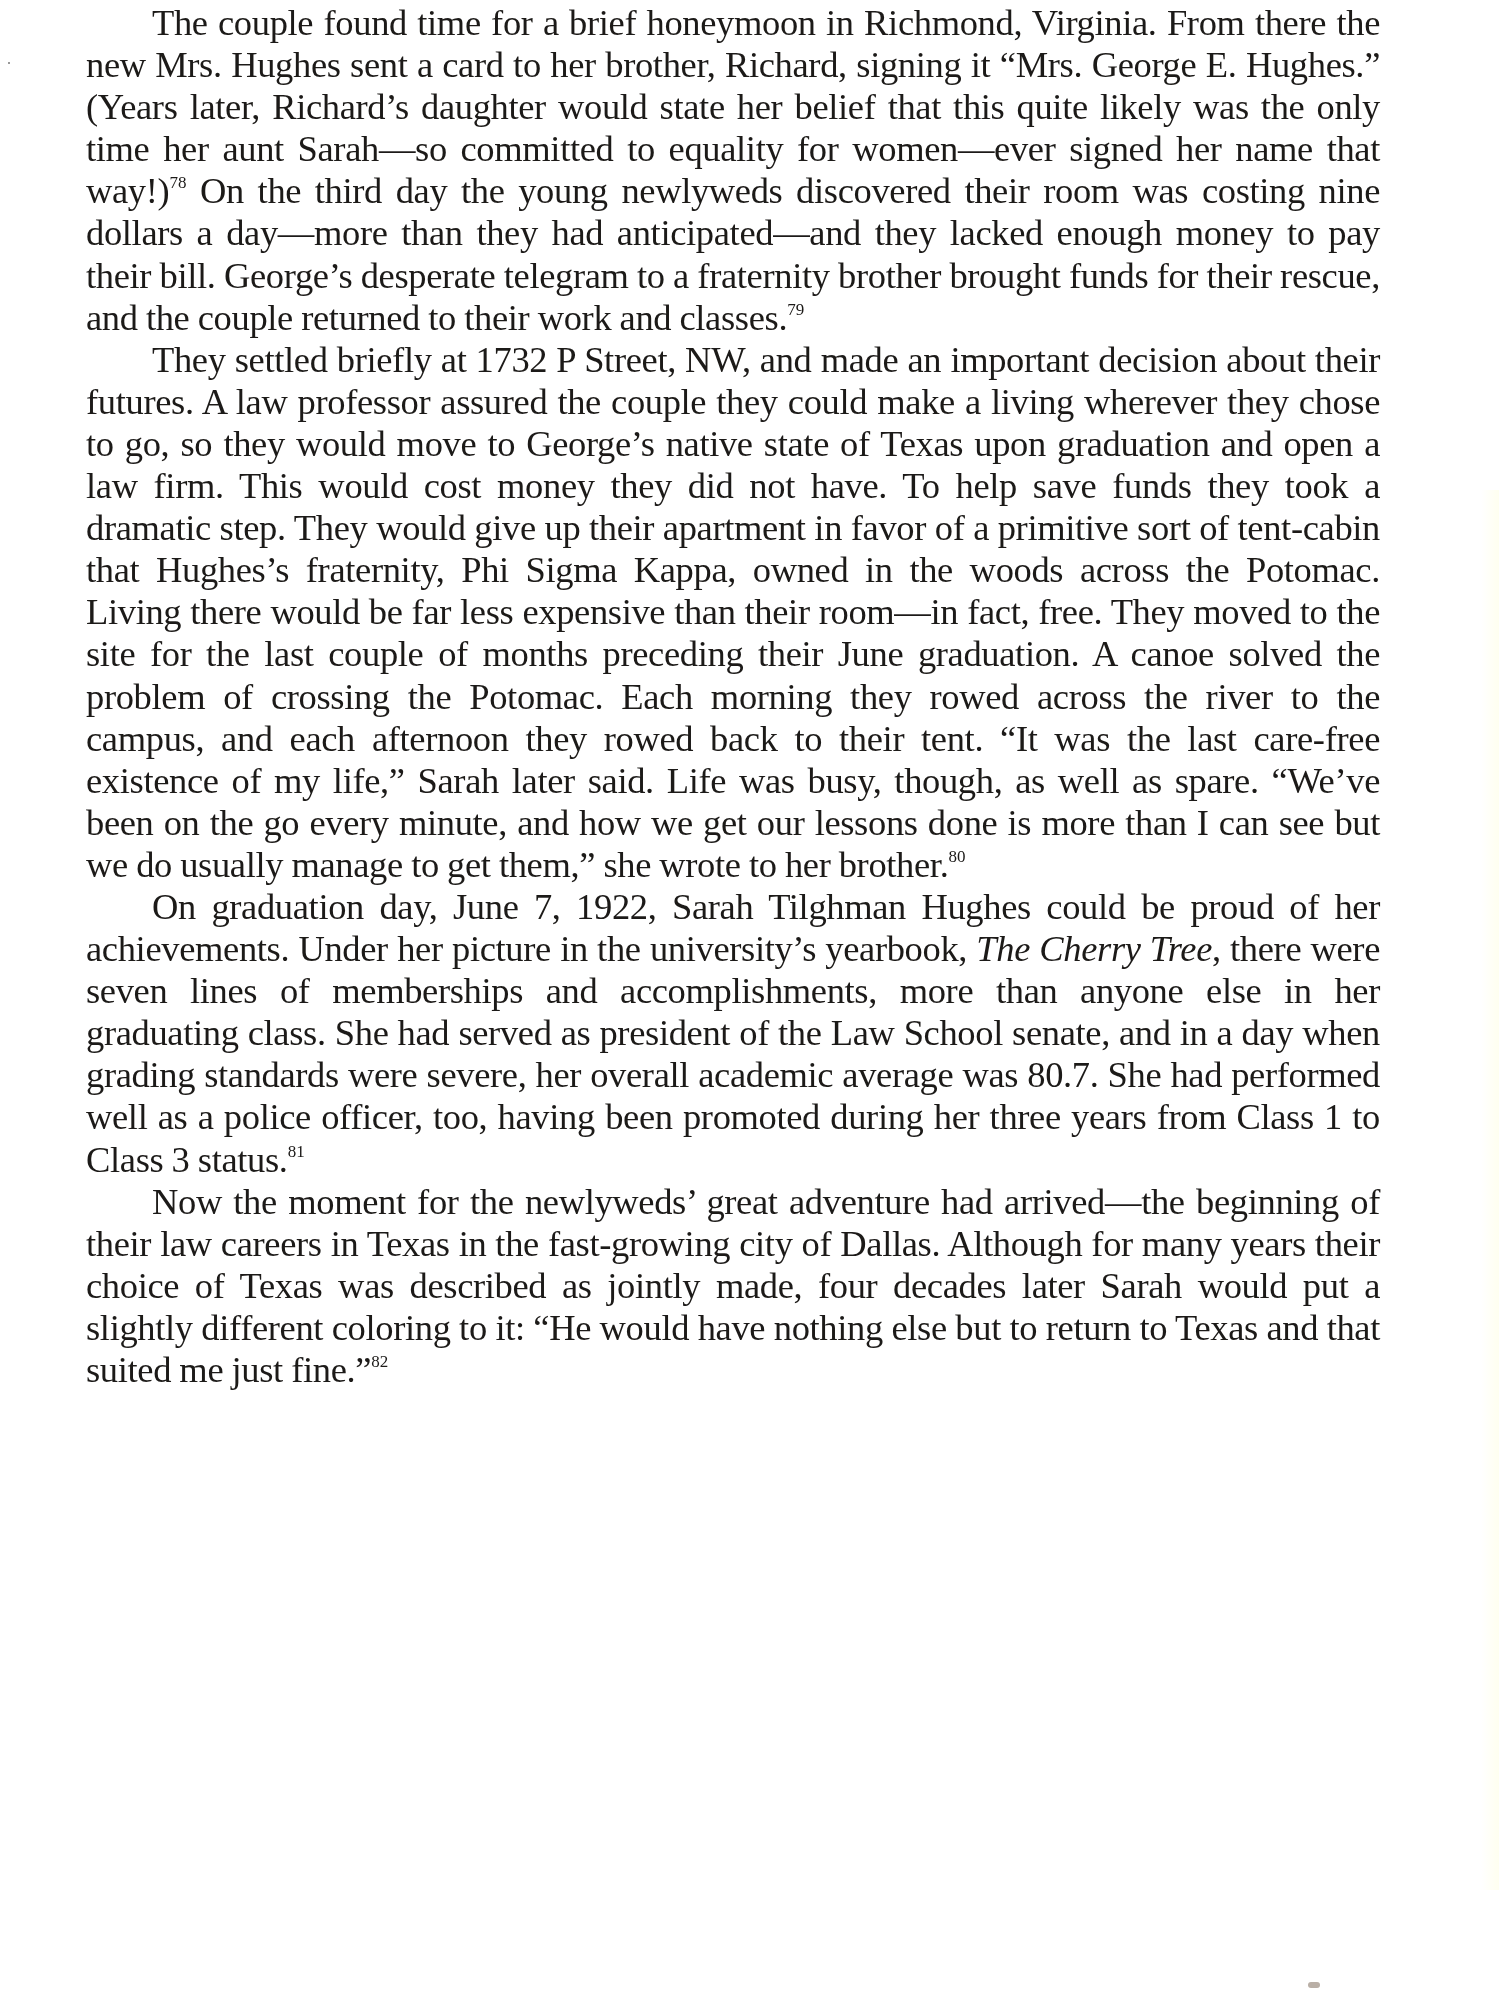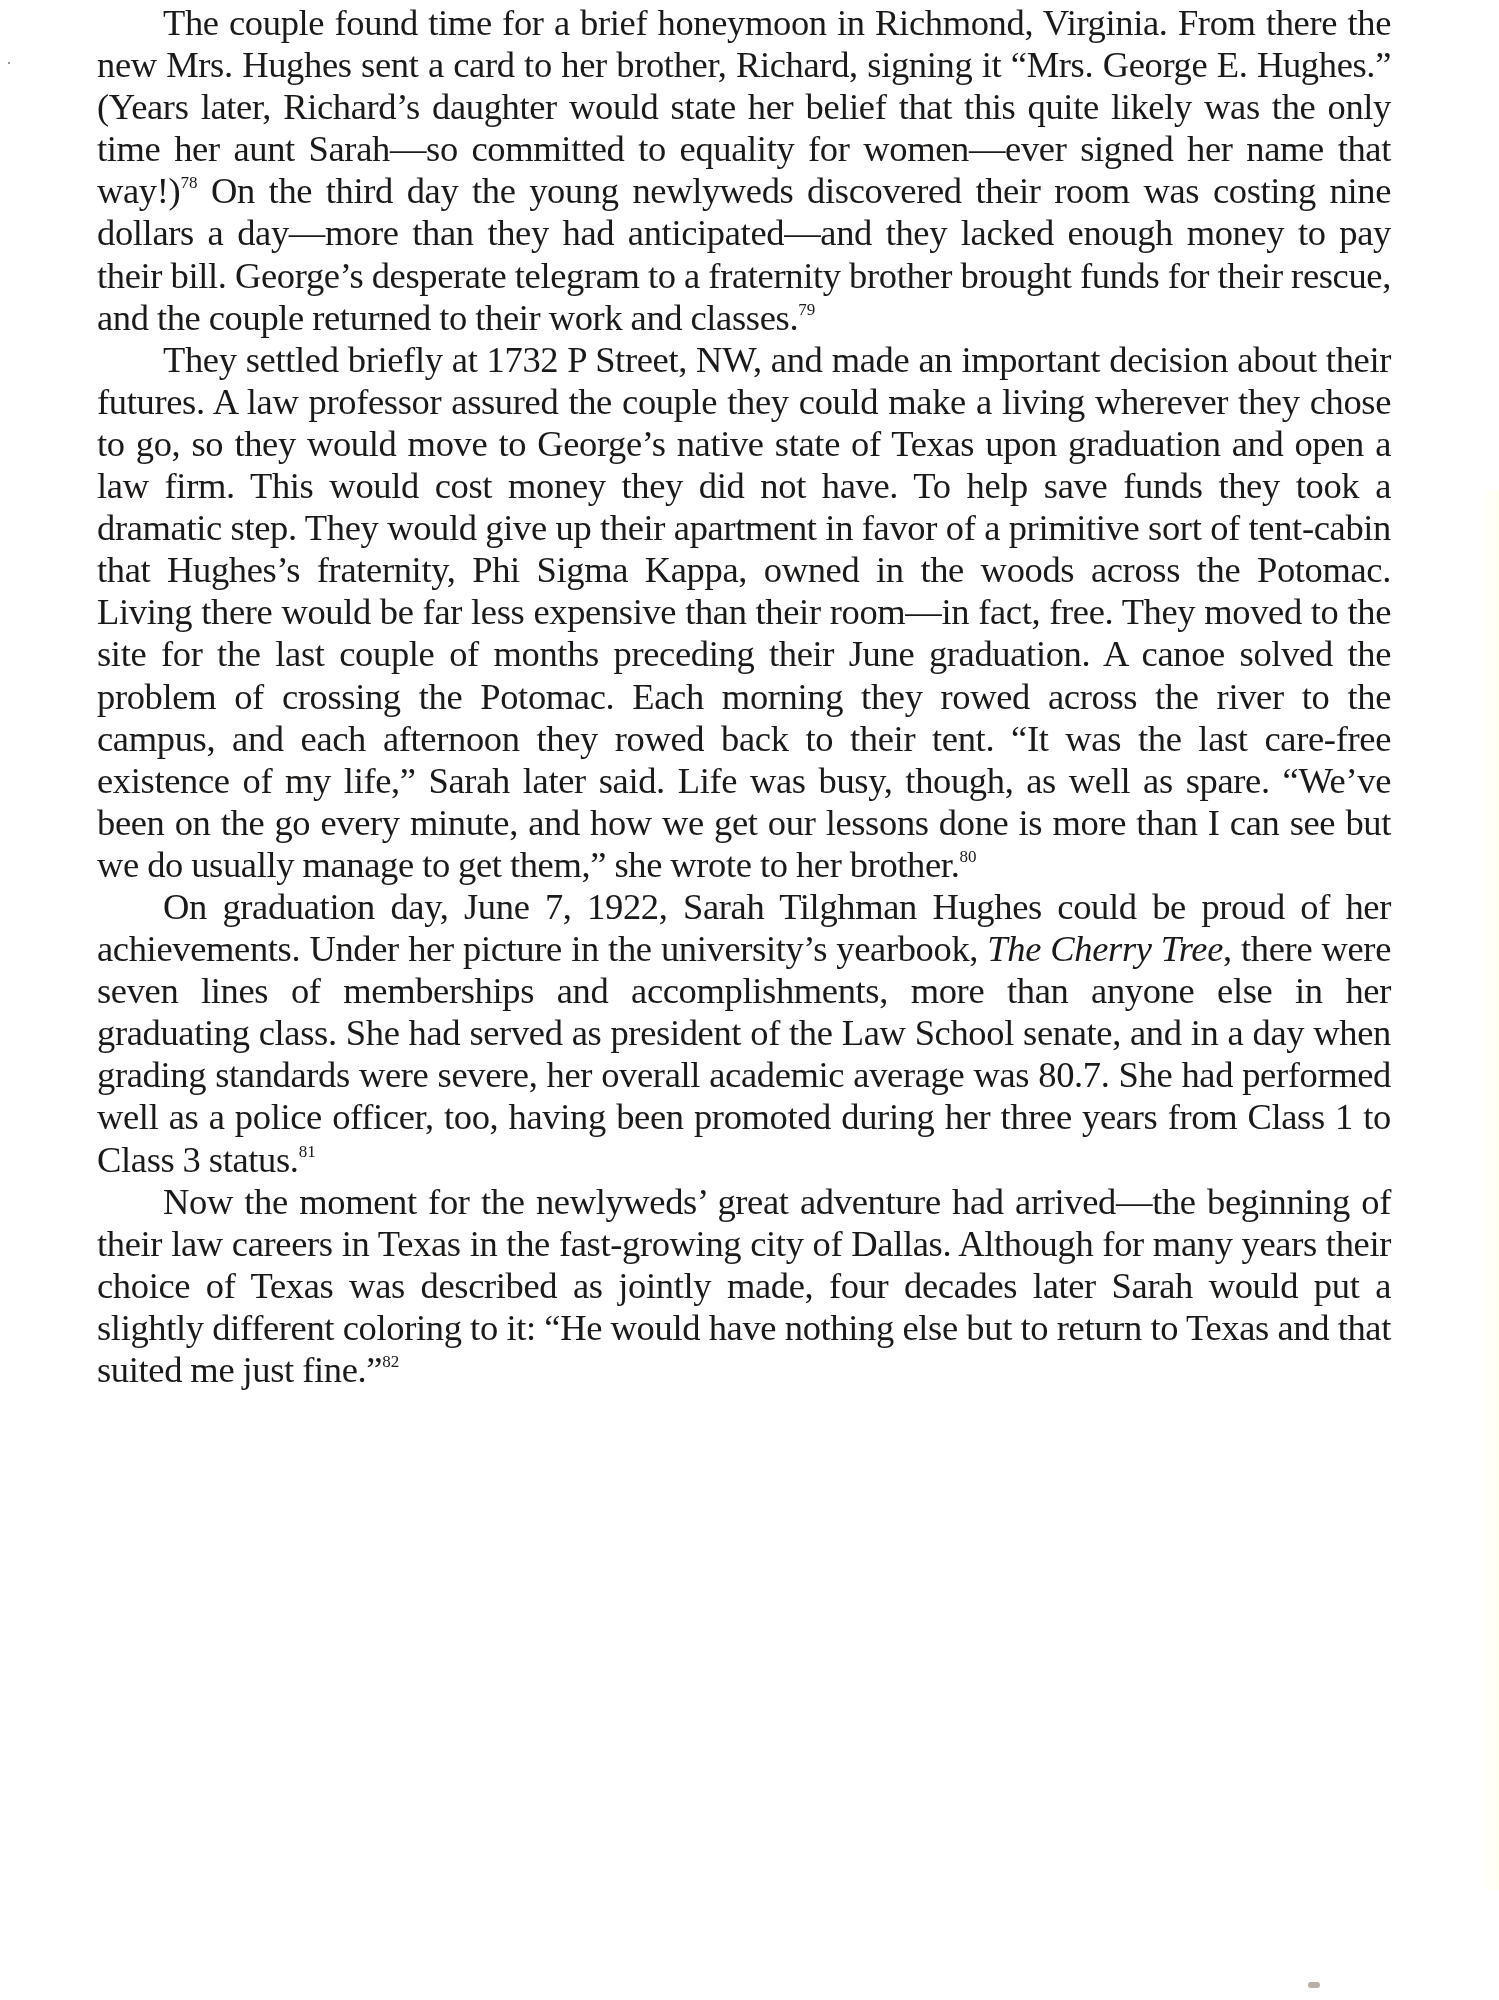--- a/index.html
+++ b/index.html
@@ -18,21 +18,20 @@
       top: 490px;
       width: 18px;
       height: 1400px;
       background: linear-gradient(to right, rgba(255,255,240,0), #fffff0);
     }
     .page {
       position: absolute;
       left: 86px;
       top: 2px;
       width: 1294px;
-      margin-left: 11px;
     }
     .para {
       margin: 0;
       font-size: 36.5px;
       line-height: 42.1px;
       text-align: justify;
       text-indent: 66px;
       letter-spacing: -0.35px;
       word-spacing: -0.5px;
       hyphens: none;

